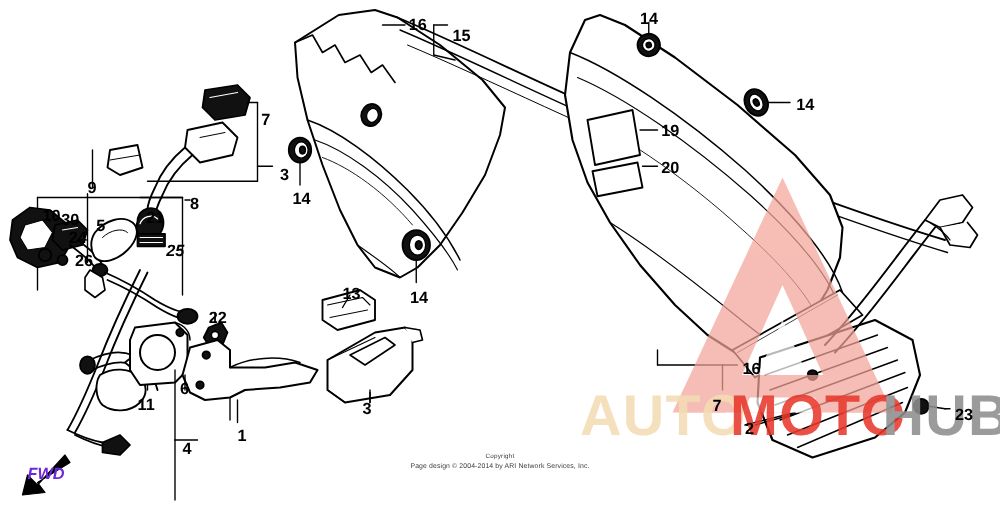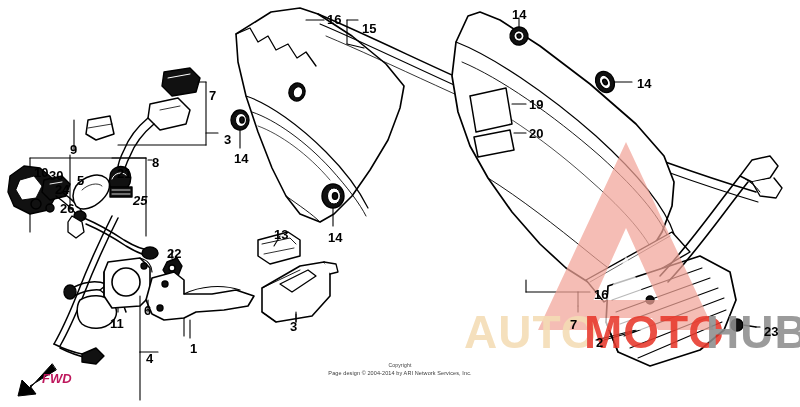--- a/index.html
+++ b/index.html
@@ -55,23 +55,22 @@
     line-height: 8px;
     letter-spacing: .1px;
   }
   #fwd-label {
     position: absolute;
     left: 22px; top: 371px;
     font-family: "Liberation Sans", sans-serif;
     font-weight: bold;
     font-style: italic;
     font-size: 13px;
-    color: #be185d;
+    color: #6d28d9;
     z-index: 4;
-    margin-left: 20px;
   }
 </style>
 </head>
 <body>
 
 <div id="stage">
 
   <svg id="diagram-svg" viewBox="0 0 800 407" xmlns="http://www.w3.org/2000/svg">
     <g fill="none" stroke="#000" stroke-width="1.4" stroke-linejoin="round" stroke-linecap="round">
 

